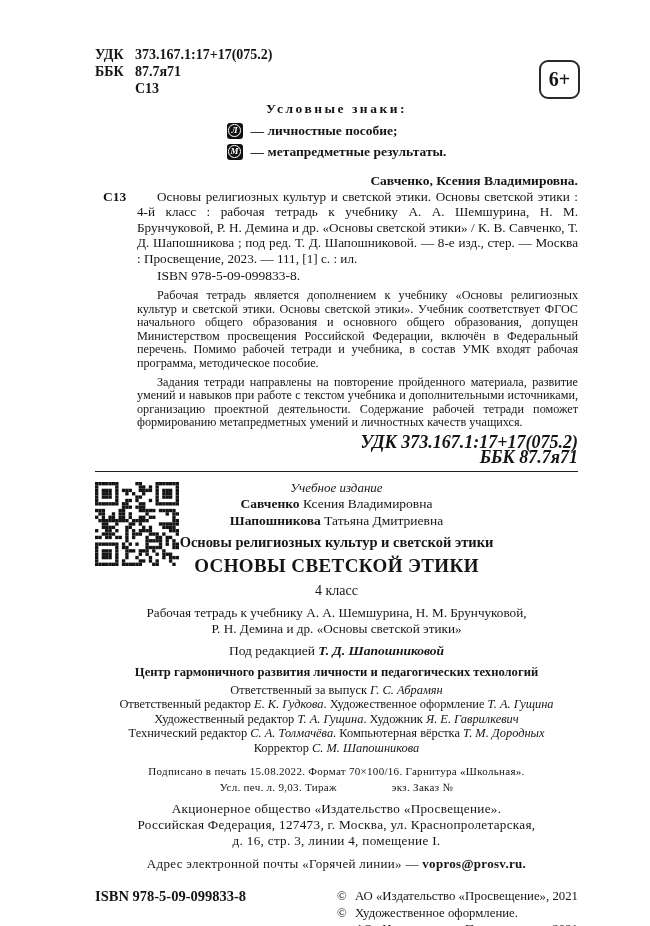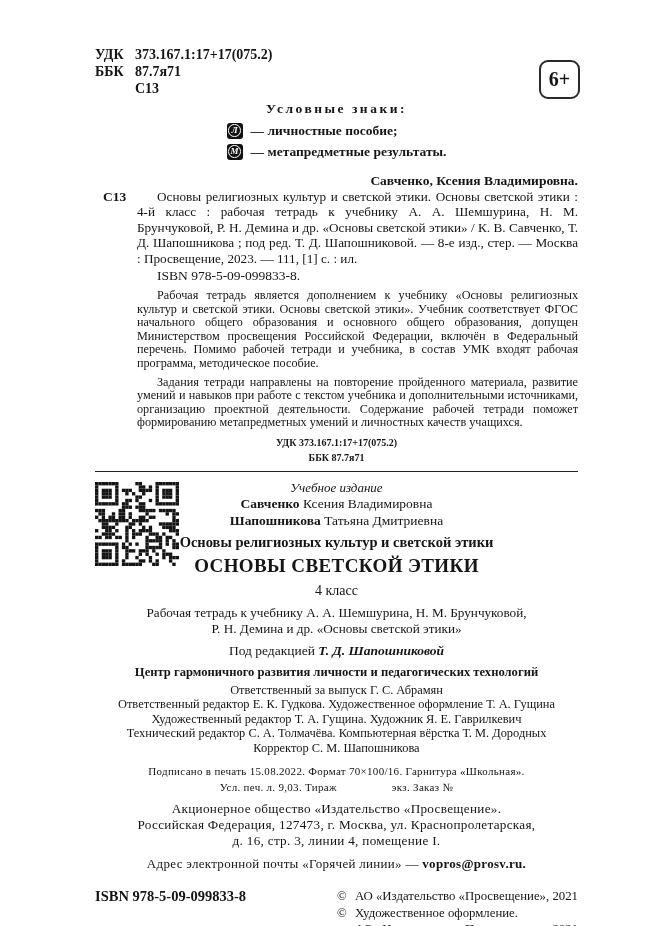--- a/index.html
+++ b/index.html
@@ -26,39 +26,39 @@
   .mark { width:16px; height:16px; background:#111; border-radius:3px; display:inline-flex; align-items:center; justify-content:center; flex:0 0 16px; }
   .mark .ring { width:12.5px; height:12.5px; border:1px solid #fff; border-radius:50%; display:flex; align-items:center; justify-content:center; }
   .mark .ltr { color:#fff; font-size:9px; font-style:italic; font-weight:bold; line-height:1; transform:translateY(-0.5px); }
   
   .catalog { margin-top:10px; margin-left:42px; position:relative; }
   .catalog .hang-code { position:absolute; left:-34px; top:17px; font-weight:bold; font-size:13.5px; }
   .catalog .author { font-weight:bold; font-size:13.5px; line-height:17px;text-align:right; }
   .catalog .descr { font-size:13.2px; line-height:15.4px; text-align:justify; text-indent:20px; }
   .catalog .isbn-line { font-size:13.5px; line-height:17px; text-indent:20px; margin-top:1px; }
   .annot { margin-left:42px; font-size:12.2px; line-height:13.6px; text-align:justify; text-indent:20px; margin-top:5px; }
-  .codes-footer { text-align:center; font-weight:bold; font-size:10px; line-height:15px; margin-top:5px; }
+  .codes-footer { text-align:right; font-weight:bold; font-size:18px; line-height:15px; margin-top:5px;font-style:italic; }
   
   .rule { border:none; border-top:1.6px solid #222; margin-top:6px; }
   .imprint { position:relative; padding-top:8px; text-align:center; }
   .qr { position:absolute; left:0; top:10px; width:84px; height:84px; }
   .edition-type { font-style:italic; font-size:13px; line-height:15px; }
   .author-line { font-size:13.5px; line-height:17px; }
   .series-title { font-weight:bold; font-size:14.5px; line-height:19px; margin-top:4px; }
   .main-title { font-weight:bold; font-size:19px; line-height:24px; margin-top:2px; letter-spacing:0.4px; }
   .grade { font-size:14px; line-height:20px; margin-top:3px; }
   .subtitle { font-size:13.2px; line-height:16px; margin-top:4px; }
   .edited { font-size:13.5px; line-height:17px; margin-top:5px; }
   .center-org { font-weight:bold; font-size:12.6px; line-height:16px; margin-top:5px; }
   .credits { margin-top:3px; }
   .credits div { font-size:12.4px; line-height:14.5px; }
   .print-info { margin-top:8px; font-size:11px; line-height:16px; letter-spacing:0.3px; }
   .publisher { margin-top:6px; font-size:13.2px; line-height:16px; letter-spacing:0.3px; }
   .hotline { margin-top:7px; font-size:13px; line-height:16px; letter-spacing:0.3px; }
-  .it { }
+  .it { font-style:italic; }
   .bd { font-weight:bold; }
   .bi { font-weight:bold; font-style:italic; }
   .gap { display:inline-block; width:55px; }
   
   .footer { display:flex; justify-content:space-between; margin-top:16px; }
   .footer .isbn-main { font-weight:bold; font-size:14.5px; line-height:17px; }
   .copyright .cr-row { display:grid; grid-template-columns:18px auto; font-size:12.8px; line-height:16.5px; }
 </style>
 </head>
 <body>

